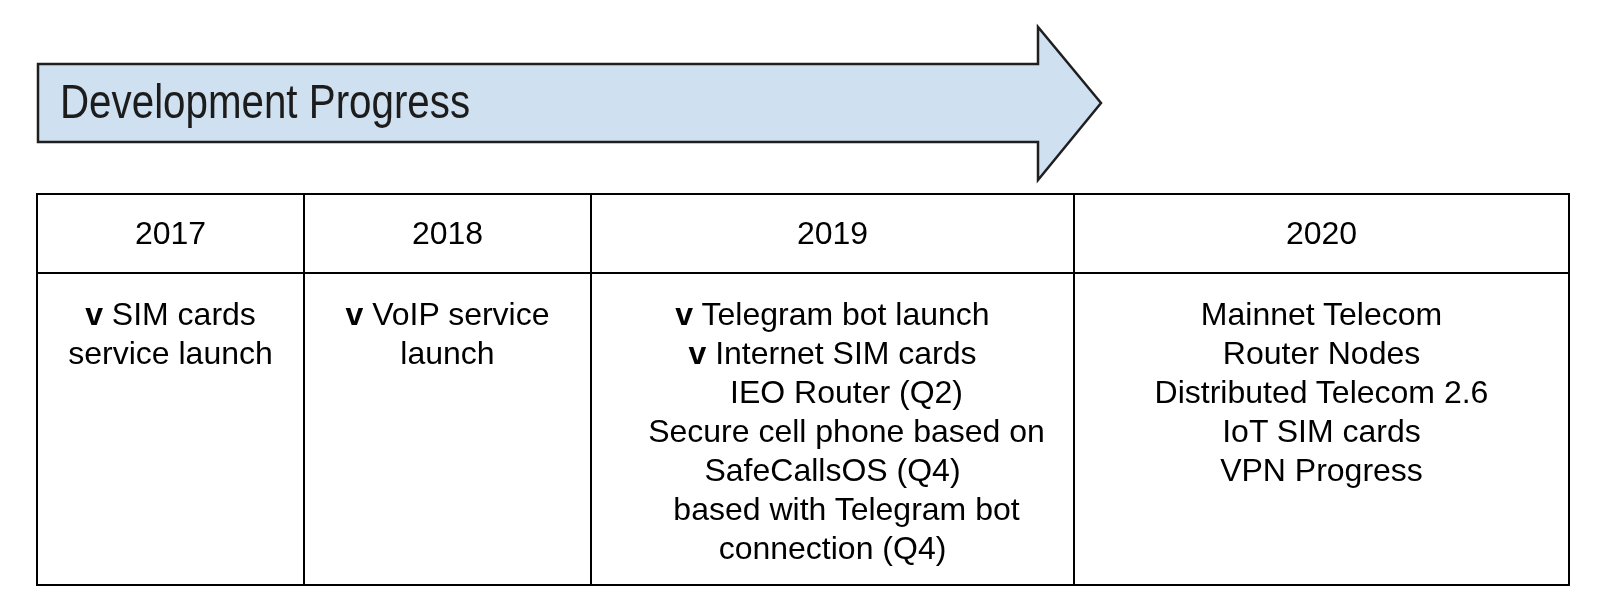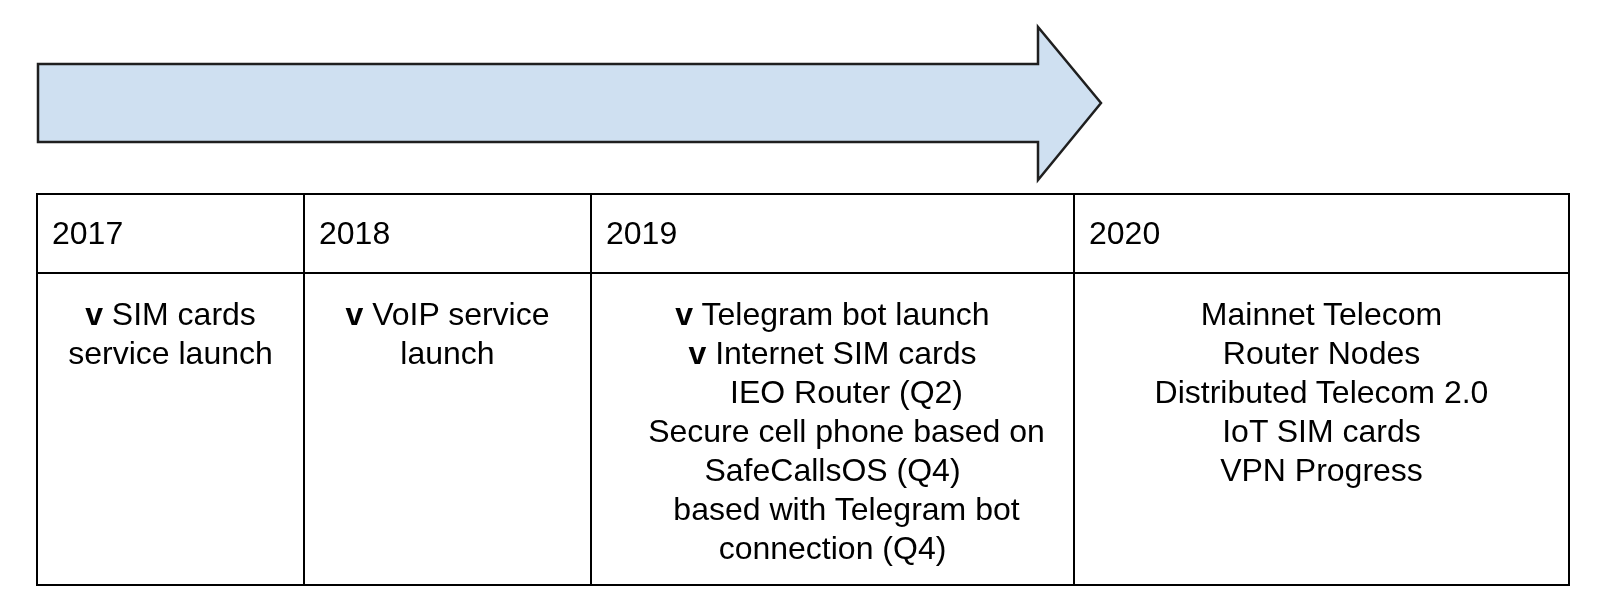--- a/index.html
+++ b/index.html
@@ -59,39 +59,43 @@
     border: 2px solid #000000;
     background: #ffffff;
     font-weight: normal;
     text-align: left;
   }
   table.timeline thead tr { height: 79px; }
   table.timeline tbody tr { height: 312px; }
   table.timeline th {
     vertical-align: middle;
     padding: 0 14px;
+    text-align: center;
   }
   table.timeline td {
     vertical-align: top;
     padding: 21px 14px 0 14px;
     text-align: center;
   }
   .item { text-indent: 0; }
   .item.indent { text-indent: 28px; }
   .check { font-weight: bold; }
 </style>
 </head>
 <body>
 
 <div class="canvas">
 
   <svg class="arrow-svg" width="1120" height="195" viewBox="0 0 1120 195">
     <polygon id="arrow-shape" points="38,64 1038,64 1038,27 1101,103 1038,180 1038,142 38,142" stroke-width="2.5" stroke-linejoin="miter" fill="#cfe0f1" stroke="#1f1f1f"></polygon>
   </svg>
 
+  <div class="arrow-label">
+    <span class="arrow-label-text">Development Progress</span>
+  </div>
 
   <table class="timeline">
     <colgroup>
       <col class="c0">
         <col class="c1">
         <col class="c2">
         <col class="c3">
     </colgroup>
     <thead>
       <tr id="year-row">
@@ -112,21 +116,21 @@
           <td>
             <div class="item"><b class="check">v</b> Telegram bot launch</div>
             <div class="item"><b class="check">v</b> Internet SIM cards</div>
             <div class="item indent">IEO Router (Q2)</div>
             <div class="item indent">Secure cell phone based on SafeCallsOS (Q4)</div>
             <div class="item indent">based with Telegram bot connection (Q4)</div>
           </td>
           <td>
             <div class="item">Mainnet Telecom</div>
             <div class="item">Router Nodes</div>
-            <div class="item">Distributed Telecom 2.0</div>
+            <div class="item">Distributed Telecom 2.6</div>
             <div class="item">IoT SIM cards</div>
             <div class="item">VPN Progress</div>
           </td>
         </tr>
     </tbody>
   </table>
 
 </div>
 
 </body></html>

